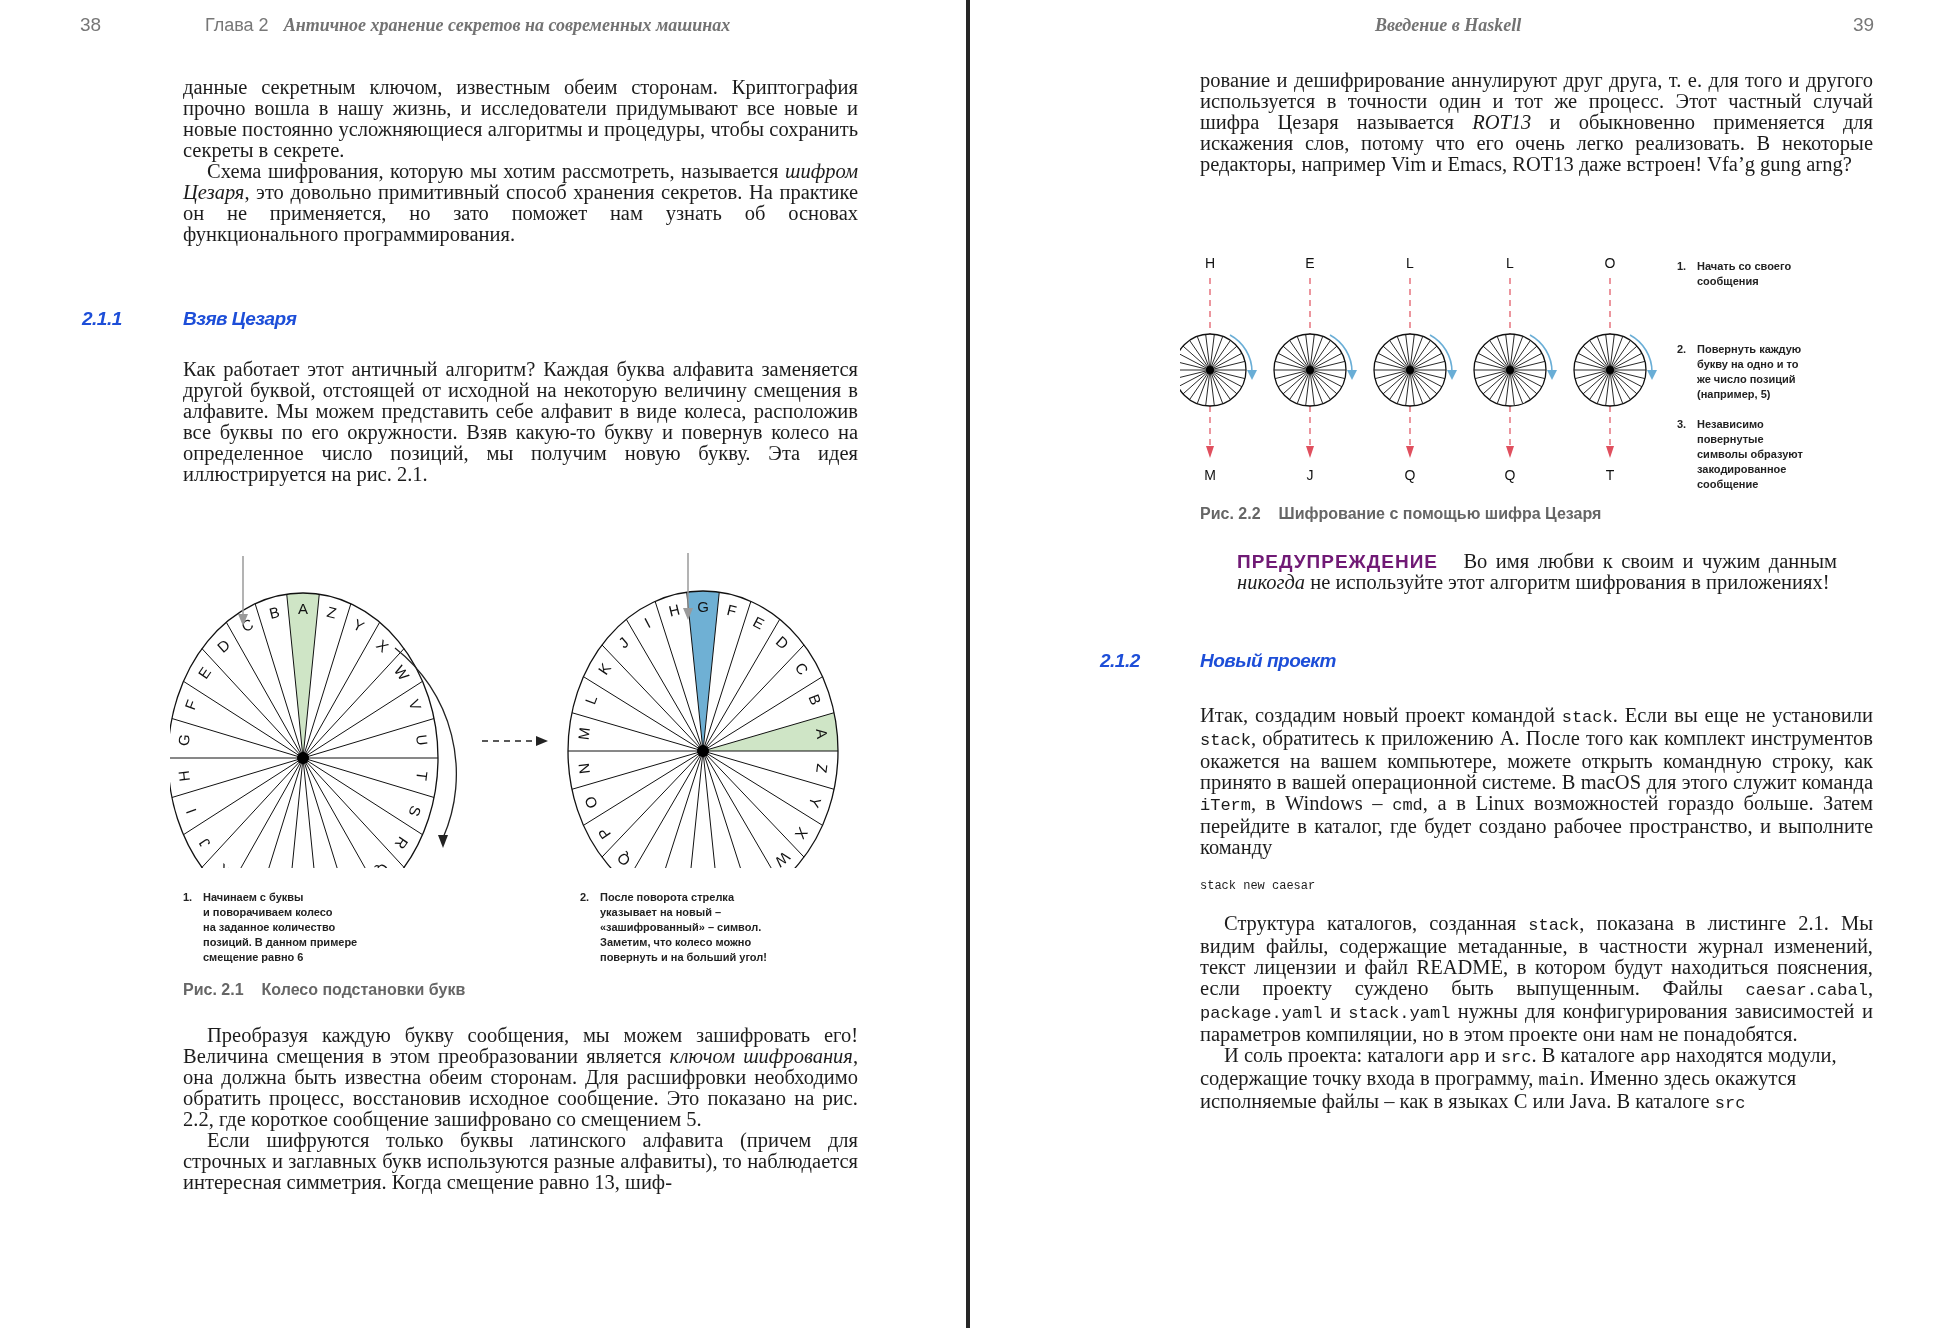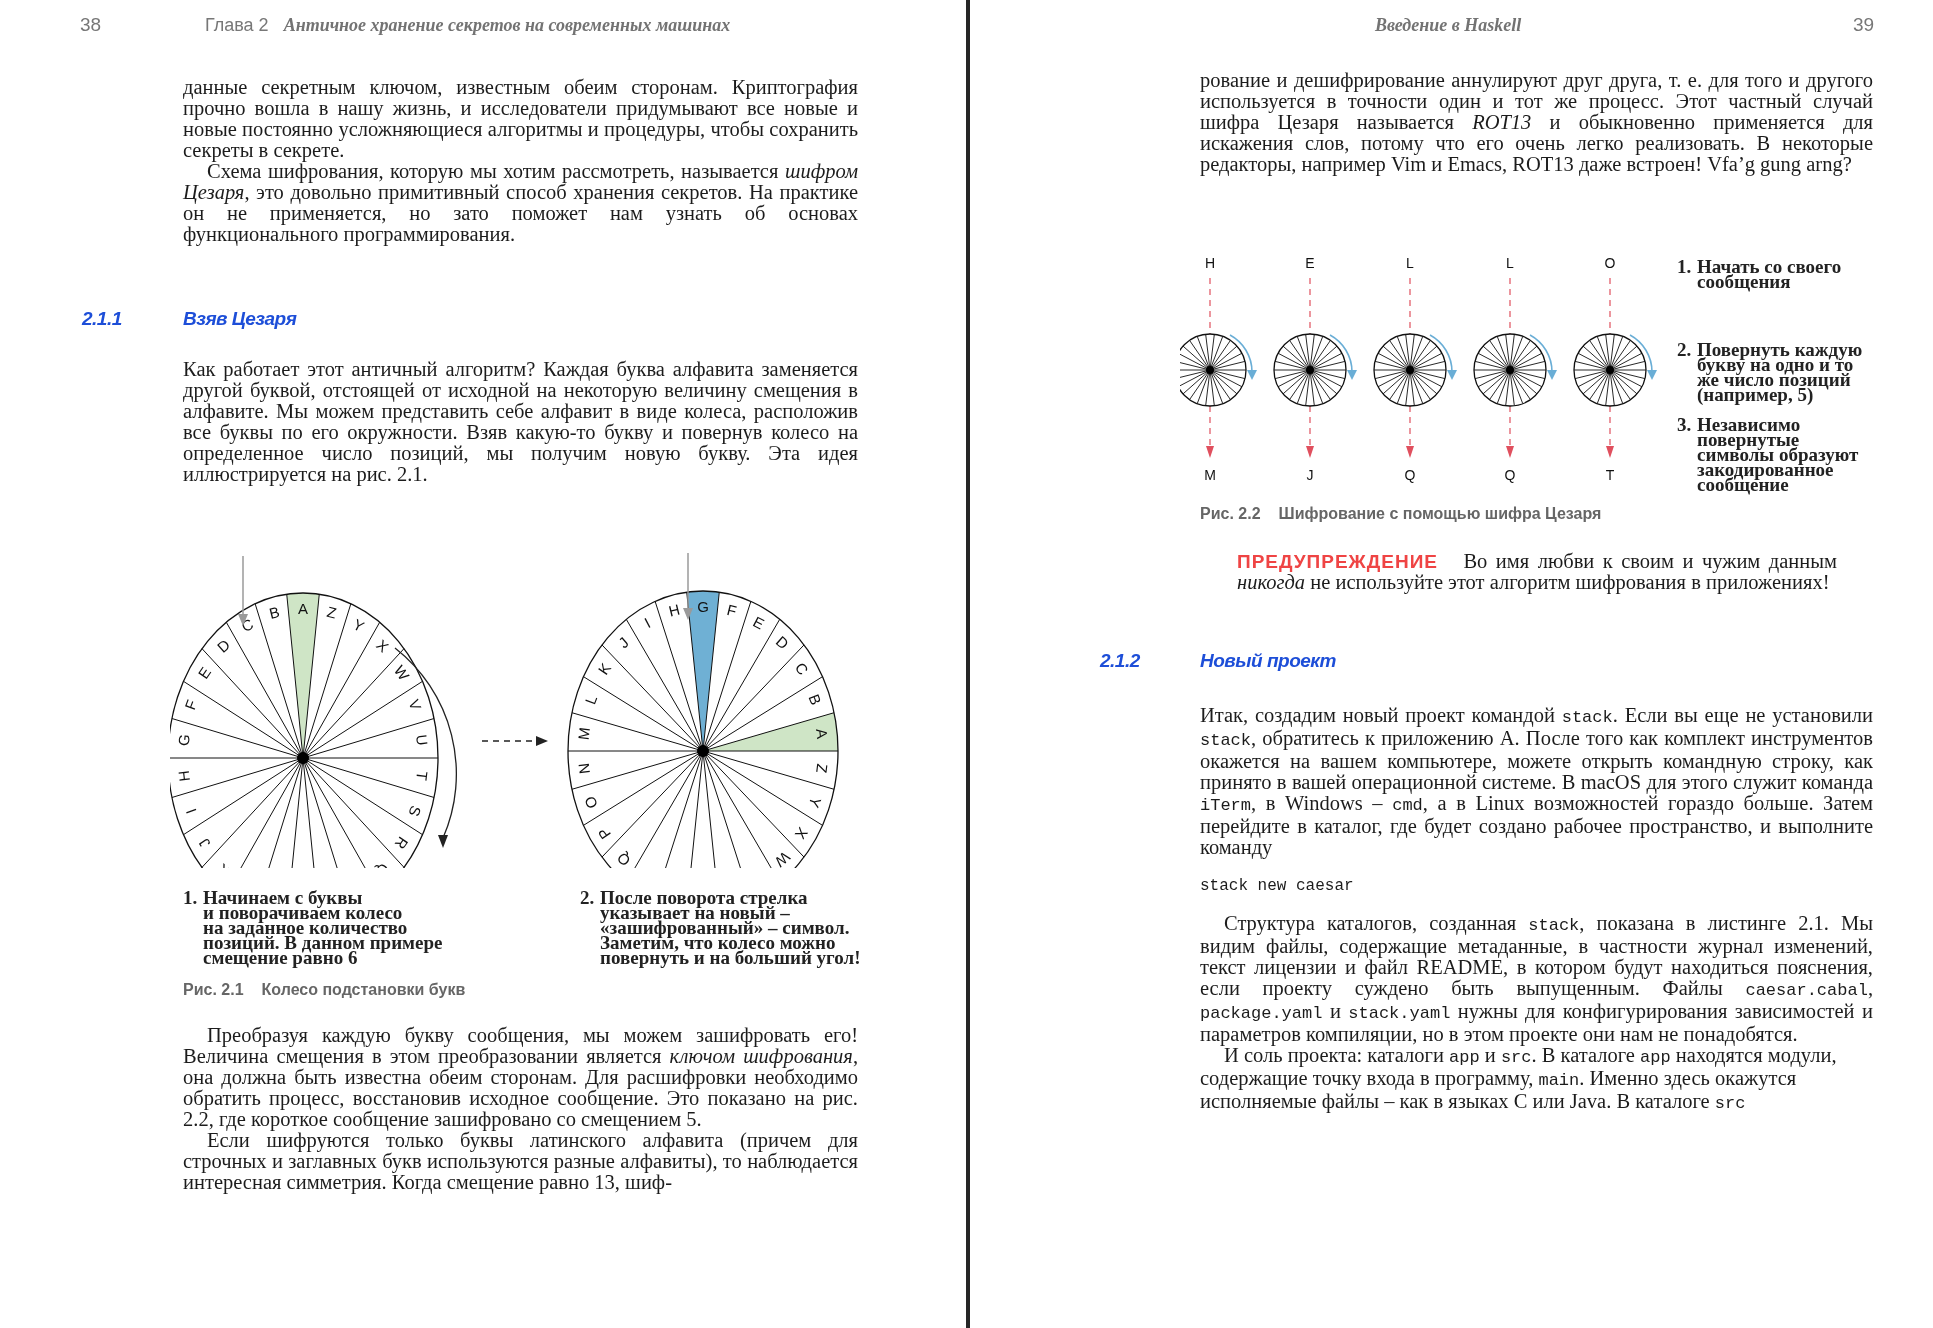--- a/index.html
+++ b/index.html
@@ -9,26 +9,26 @@
   .running { font-size:18px; color:#777; font-family:"Liberation Sans","DejaVu Sans",sans-serif; }
   .running i { font-family:"Liberation Serif",serif; font-style:italic; font-weight:bold; color:#737373; }
   .pnum { font-size:19px; color:#777; font-family:"Liberation Sans",sans-serif; }
   .divider { left:966px; top:0; width:4px; height:1328px; background:#262626; }
   .para { font-size:20.5px; line-height:21px; text-align:justify; }
   .para p { margin:0; }
   .para p.ind { text-indent:24px; }
   .heading { font-family:"Liberation Sans","DejaVu Sans",sans-serif; font-style:italic; font-weight:bold;
              color:#1d4ed8; font-size:19px; letter-spacing:-0.5px; }
   .mono { font-family:"Liberation Mono","DejaVu Sans Mono",monospace; font-size:17px; }
-  .figtext { font-family:Liberation Serif, serif; font-weight:bold; font-size:19px; line-height:15px; color:#222; }
+  .figtext { font-family:Liberation Sans, sans-serif; font-weight:bold; font-size:11px; line-height:15px; color:#222; }
   .figtext .num { display:inline-block; width:20px; }
   .figtext .rest { padding-left:20px; }
   .caption { font-family:"Liberation Sans","DejaVu Sans",sans-serif; font-weight:bold; font-size:16px; color:#666; }
   .caption .lbl { margin-right:18px; }
-  .warn-title { font-family:"Liberation Sans",sans-serif; font-weight:bold; color:#ef4444; letter-spacing:1px; font-size:19px; }
+  .warn-title { font-family:"Liberation Sans",sans-serif; font-weight:bold; color:#701a75; letter-spacing:1px; font-size:19px; }
   svg text { font-family:"Liberation Sans","DejaVu Sans",sans-serif; }
 </style>
 </head>
 <body>
 
 <div class="abs pnum" style="left:80px;top:14px;">38</div>
 <div class="abs running" style="left:205px;top:15px;">
   <span>Глава 2</span>&nbsp;&nbsp;
   <i>Античное хранение секретов на современных машинах</i>
 </div>
@@ -418,16 +418,16 @@
 
 <div class="abs para" style="left:1237px;top:551px;width:600px;">
   <p><span class="warn-title">ПРЕДУПРЕЖДЕНИЕ</span>&nbsp;&nbsp; <span>Во имя любви к своим и чужим данным </span><i>никогда</i><span> не используйте этот алгоритм шифрования в приложениях!</span></p>
 </div>
 
 <div class="abs heading" style="left:1100px;top:650px;">2.1.2</div>
 <div class="abs heading" style="left:1200px;top:650px;">Новый проект</div>
 
 <div class="abs para" style="left:1200px;top:705px;width:673px;">
   <p><span>Итак, создадим новый проект командой </span><span class="mono">stack</span><span>. Если вы еще не установили </span><span class="mono">stack</span><span>, обратитесь к приложению А. После того как комплект инструментов окажется на вашем компьютере, можете открыть командную строку, как принято в вашей операционной системе. В macOS для этого служит команда </span><span class="mono">iTerm</span><span>, в Windows – </span><span class="mono">cmd</span><span>, а в Linux возможностей гораздо больше. Затем перейдите в каталог, где будет создано рабочее пространство, и выполните команду</span></p>
-  <div class="mono" style="margin:18px 0 16px 0;font-size:16px;">stack new caesar</div>
+  <div class="mono" style="margin:18px 0 16px 0;font-size:12px;">stack new caesar</div>
   <p class="ind"><span>Структура каталогов, созданная </span><span class="mono">stack</span><span>, показана в листинге 2.1. Мы видим файлы, содержащие метаданные, в частности журнал изменений, текст лицензии и файл README, в котором будут находиться пояснения, если проекту суждено быть выпущенным. Файлы </span><span class="mono">caesar.cabal</span><span>, </span><span class="mono">package.yaml</span><span> и </span><span class="mono">stack.yaml</span><span> нужны для конфигурирования зависимостей и параметров компиляции, но в этом проекте они нам не понадобятся.</span></p>
   <p class="ind" style="text-align:left;"><span>И соль проекта: каталоги </span><span class="mono">app</span><span> и </span><span class="mono">src</span><span>. В каталоге </span><span class="mono">app</span><span> находятся модули, содержащие точку входа в программу, </span><span class="mono">main</span><span>. Именно здесь окажутся исполняемые файлы – как в языках C или Java. В каталоге </span><span class="mono">src</span></p>
 </div>
 
 </body></html>

